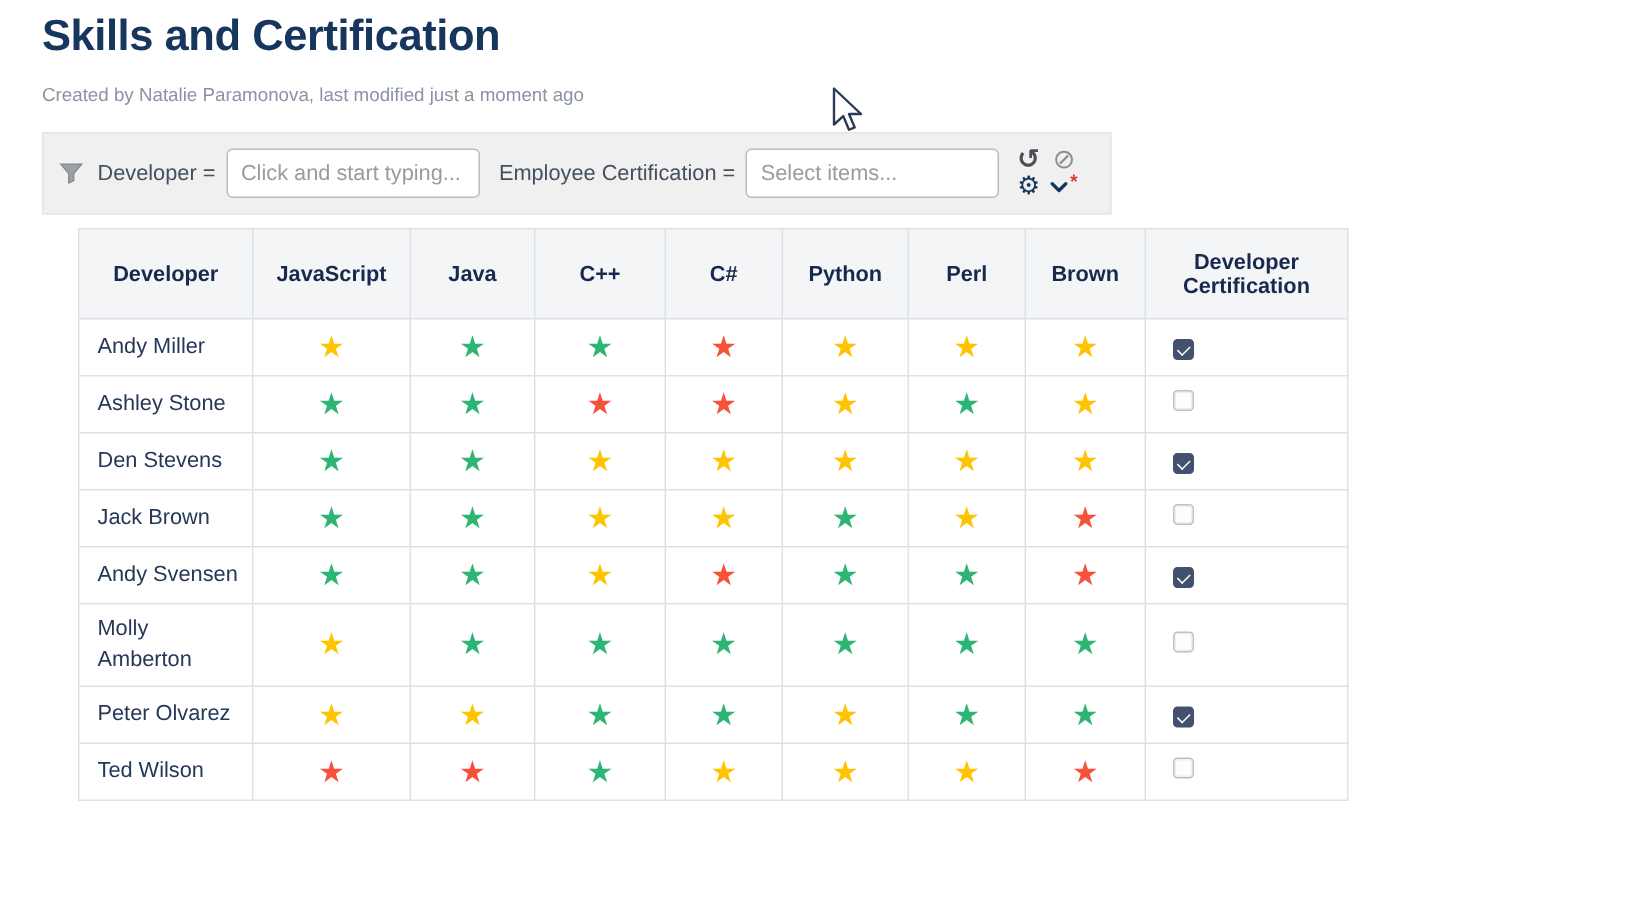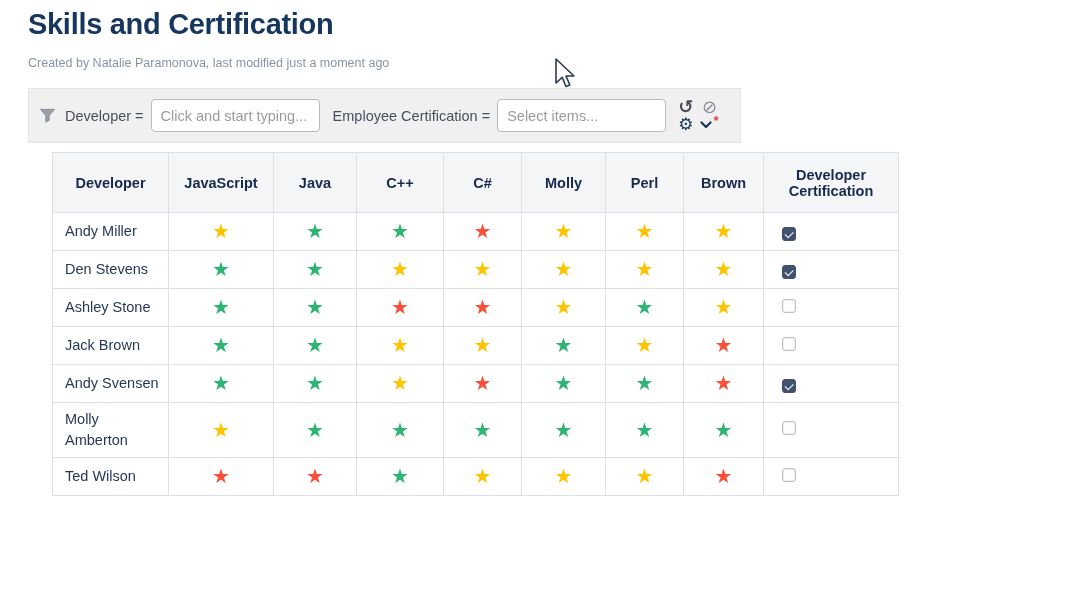--- a/index.html
+++ b/index.html
@@ -131,61 +131,61 @@
         <col style="width: 80px;">
         <col style="width: 135px;">
       </colgroup>
     <thead>
       <tr>
           <th>Developer</th>
           <th>JavaScript</th>
           <th>Java</th>
           <th>C++</th>
           <th>C#</th>
-          <th>Molly</th>
+          <th>Python</th>
           <th>Perl</th>
           <th>Brown</th>
           <th>Developer Certification</th>
         </tr>
     </thead>
     <tbody>
         <tr>
           <td class="dev-cell">Andy Miller</td>
           <td class="star-cell"><span class="star" style="color: rgb(255, 196, 0);">★</span></td>
           <td class="star-cell"><span class="star" style="color: rgb(46, 181, 115);">★</span></td>
           <td class="star-cell"><span class="star" style="color: rgb(46, 181, 115);">★</span></td>
           <td class="star-cell"><span class="star" style="color: rgb(249, 80, 58);">★</span></td>
           <td class="star-cell"><span class="star" style="color: rgb(255, 196, 0);">★</span></td>
           <td class="star-cell"><span class="star" style="color: rgb(255, 196, 0);">★</span></td>
           <td class="star-cell"><span class="star" style="color: rgb(255, 196, 0);">★</span></td>
           <td class="cert-cell"><span class="checkbox checked"></span></td>
         </tr>
         <tr>
+          <td class="dev-cell">Ashley Stone</td>
+          <td class="star-cell"><span class="star" style="color: rgb(46, 181, 115);">★</span></td>
+          <td class="star-cell"><span class="star" style="color: rgb(46, 181, 115);">★</span></td>
+          <td class="star-cell"><span class="star" style="color: rgb(249, 80, 58);">★</span></td>
+          <td class="star-cell"><span class="star" style="color: rgb(249, 80, 58);">★</span></td>
+          <td class="star-cell"><span class="star" style="color: rgb(255, 196, 0);">★</span></td>
+          <td class="star-cell"><span class="star" style="color: rgb(46, 181, 115);">★</span></td>
+          <td class="star-cell"><span class="star" style="color: rgb(255, 196, 0);">★</span></td>
+          <td class="cert-cell"><span class="checkbox"></span></td>
+        </tr>
+        <tr>
           <td class="dev-cell">Den Stevens</td>
           <td class="star-cell"><span class="star" style="color: rgb(46, 181, 115);">★</span></td>
           <td class="star-cell"><span class="star" style="color: rgb(46, 181, 115);">★</span></td>
           <td class="star-cell"><span class="star" style="color: rgb(255, 196, 0);">★</span></td>
           <td class="star-cell"><span class="star" style="color: rgb(255, 196, 0);">★</span></td>
           <td class="star-cell"><span class="star" style="color: rgb(255, 196, 0);">★</span></td>
           <td class="star-cell"><span class="star" style="color: rgb(255, 196, 0);">★</span></td>
           <td class="star-cell"><span class="star" style="color: rgb(255, 196, 0);">★</span></td>
           <td class="cert-cell"><span class="checkbox checked"></span></td>
         </tr>
         <tr>
-          <td class="dev-cell">Ashley Stone</td>
-          <td class="star-cell"><span class="star" style="color: rgb(46, 181, 115);">★</span></td>
-          <td class="star-cell"><span class="star" style="color: rgb(46, 181, 115);">★</span></td>
-          <td class="star-cell"><span class="star" style="color: rgb(249, 80, 58);">★</span></td>
-          <td class="star-cell"><span class="star" style="color: rgb(249, 80, 58);">★</span></td>
-          <td class="star-cell"><span class="star" style="color: rgb(255, 196, 0);">★</span></td>
-          <td class="star-cell"><span class="star" style="color: rgb(46, 181, 115);">★</span></td>
-          <td class="star-cell"><span class="star" style="color: rgb(255, 196, 0);">★</span></td>
-          <td class="cert-cell"><span class="checkbox"></span></td>
-        </tr>
-        <tr>
           <td class="dev-cell">Jack Brown</td>
           <td class="star-cell"><span class="star" style="color: rgb(46, 181, 115);">★</span></td>
           <td class="star-cell"><span class="star" style="color: rgb(46, 181, 115);">★</span></td>
           <td class="star-cell"><span class="star" style="color: rgb(255, 196, 0);">★</span></td>
           <td class="star-cell"><span class="star" style="color: rgb(255, 196, 0);">★</span></td>
           <td class="star-cell"><span class="star" style="color: rgb(46, 181, 115);">★</span></td>
           <td class="star-cell"><span class="star" style="color: rgb(255, 196, 0);">★</span></td>
           <td class="star-cell"><span class="star" style="color: rgb(249, 80, 58);">★</span></td>
           <td class="cert-cell"><span class="checkbox"></span></td>
         </tr>
@@ -203,20 +203,31 @@
         <tr>
           <td class="dev-cell">Molly Amberton</td>
           <td class="star-cell"><span class="star" style="color: rgb(255, 196, 0);">★</span></td>
           <td class="star-cell"><span class="star" style="color: rgb(46, 181, 115);">★</span></td>
           <td class="star-cell"><span class="star" style="color: rgb(46, 181, 115);">★</span></td>
           <td class="star-cell"><span class="star" style="color: rgb(46, 181, 115);">★</span></td>
           <td class="star-cell"><span class="star" style="color: rgb(46, 181, 115);">★</span></td>
           <td class="star-cell"><span class="star" style="color: rgb(46, 181, 115);">★</span></td>
           <td class="star-cell"><span class="star" style="color: rgb(46, 181, 115);">★</span></td>
           <td class="cert-cell"><span class="checkbox"></span></td>
+        </tr>
+        <tr>
+          <td class="dev-cell">Peter Olvarez</td>
+          <td class="star-cell"><span class="star" style="color: rgb(255, 196, 0);">★</span></td>
+          <td class="star-cell"><span class="star" style="color: rgb(255, 196, 0);">★</span></td>
+          <td class="star-cell"><span class="star" style="color: rgb(46, 181, 115);">★</span></td>
+          <td class="star-cell"><span class="star" style="color: rgb(46, 181, 115);">★</span></td>
+          <td class="star-cell"><span class="star" style="color: rgb(255, 196, 0);">★</span></td>
+          <td class="star-cell"><span class="star" style="color: rgb(46, 181, 115);">★</span></td>
+          <td class="star-cell"><span class="star" style="color: rgb(46, 181, 115);">★</span></td>
+          <td class="cert-cell"><span class="checkbox checked"></span></td>
         </tr>
         <tr>
           <td class="dev-cell">Ted Wilson</td>
           <td class="star-cell"><span class="star" style="color: rgb(249, 80, 58);">★</span></td>
           <td class="star-cell"><span class="star" style="color: rgb(249, 80, 58);">★</span></td>
           <td class="star-cell"><span class="star" style="color: rgb(46, 181, 115);">★</span></td>
           <td class="star-cell"><span class="star" style="color: rgb(255, 196, 0);">★</span></td>
           <td class="star-cell"><span class="star" style="color: rgb(255, 196, 0);">★</span></td>
           <td class="star-cell"><span class="star" style="color: rgb(255, 196, 0);">★</span></td>
           <td class="star-cell"><span class="star" style="color: rgb(249, 80, 58);">★</span></td>

